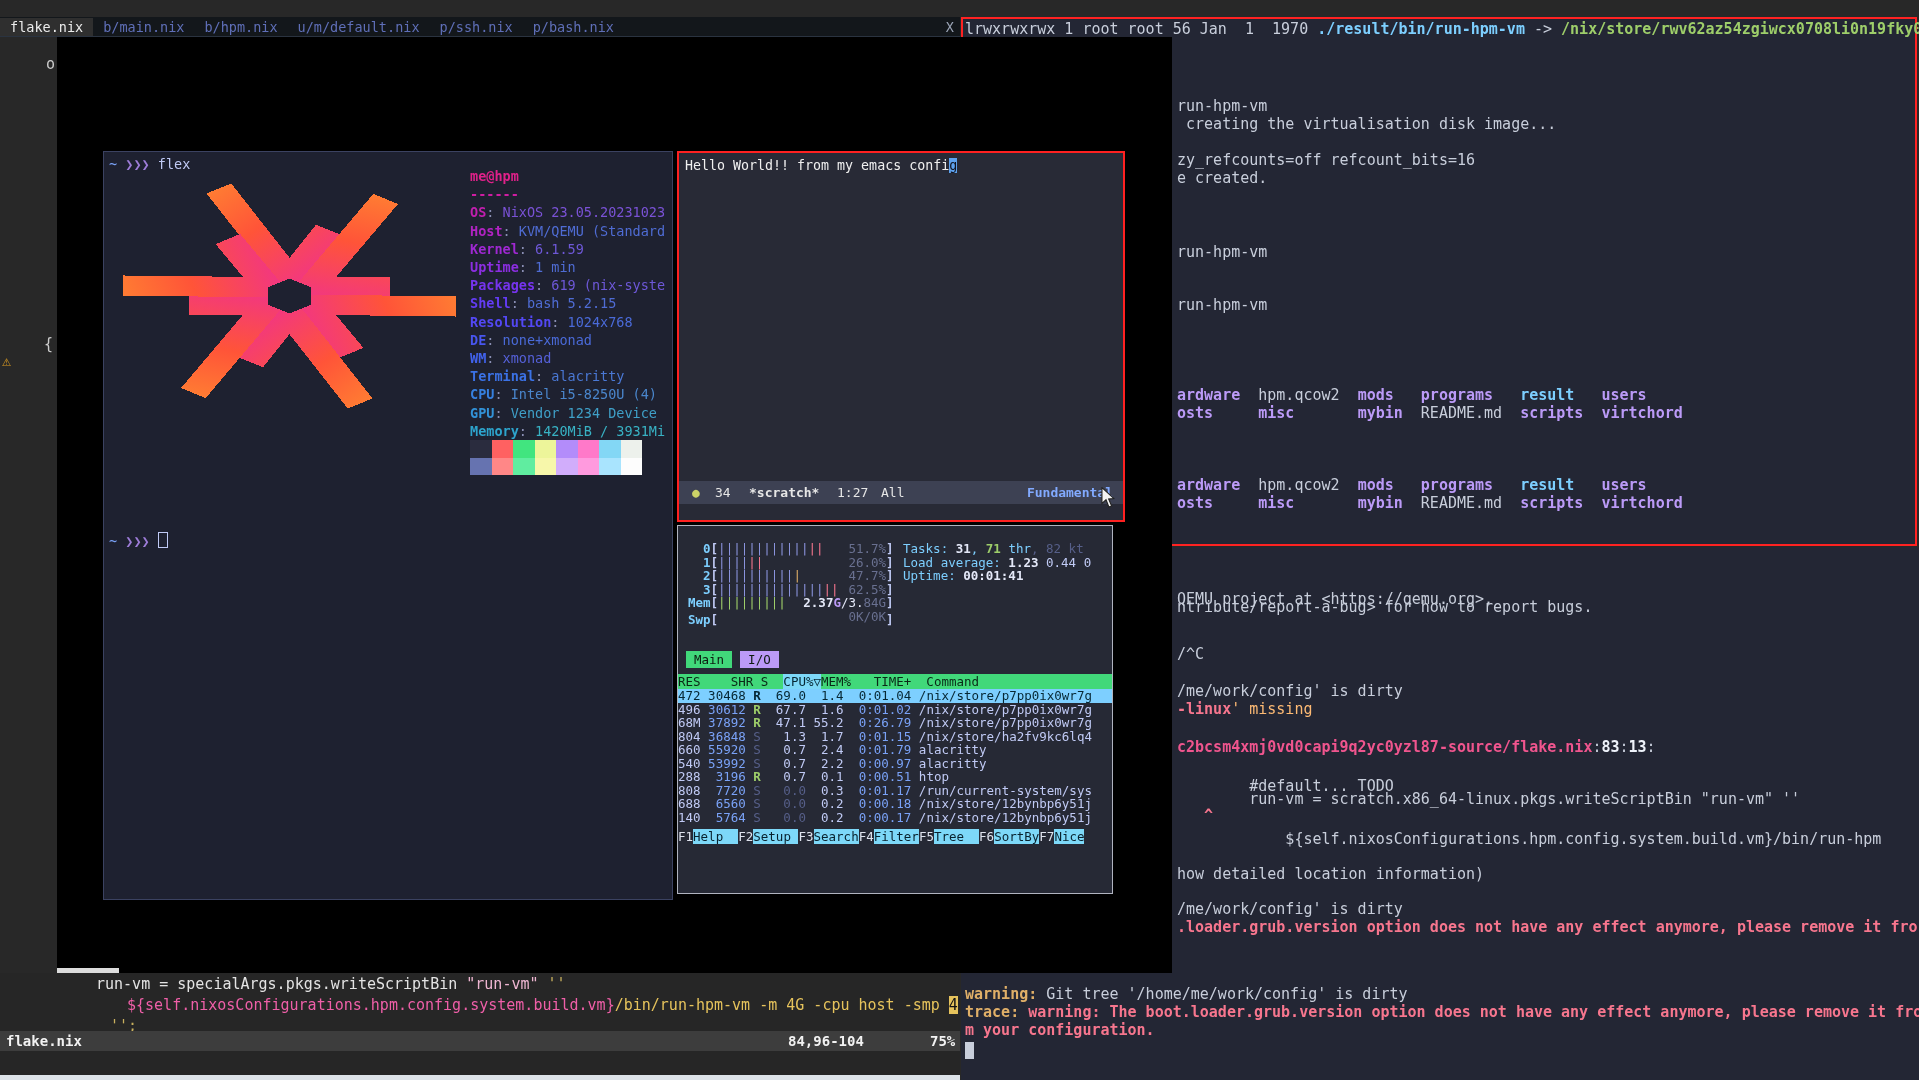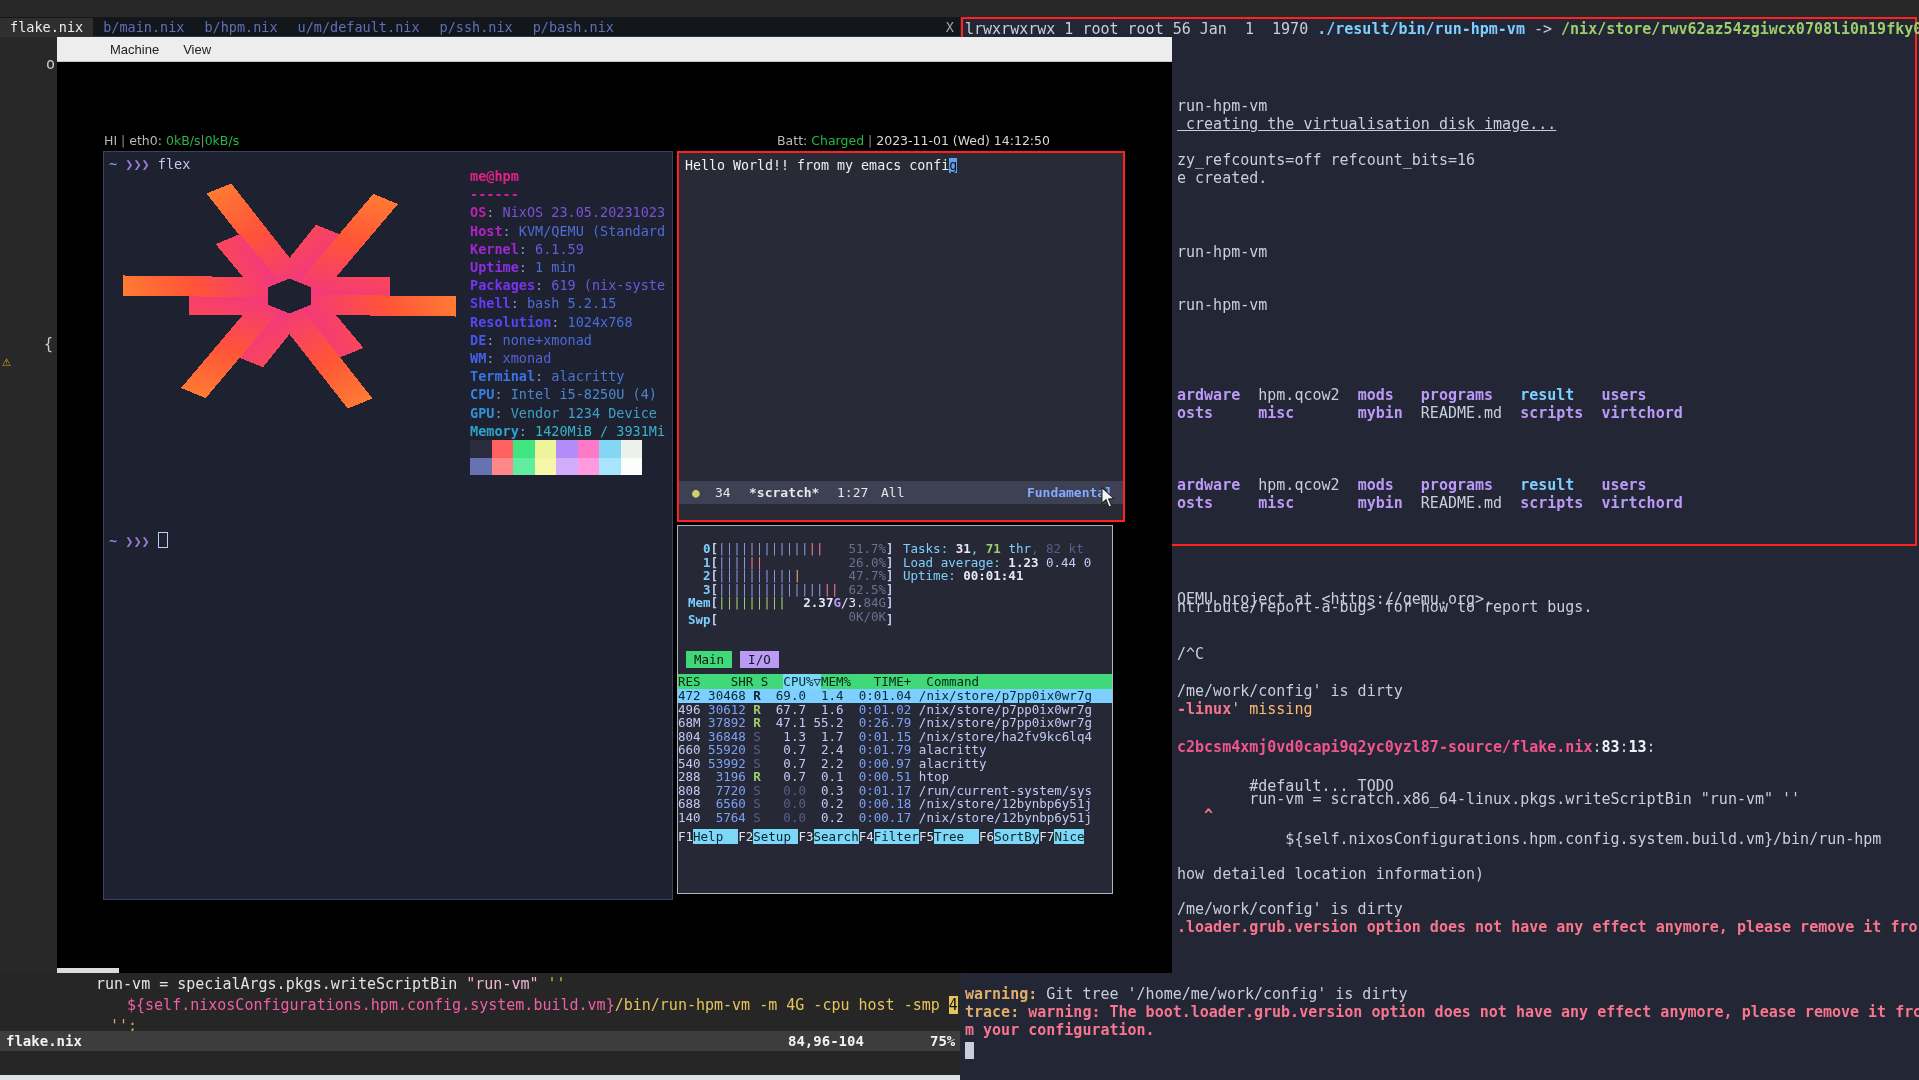--- a/index.html
+++ b/index.html
@@ -104,21 +104,21 @@
 
   <div id="host-glyphs">
       <div class="hostglyph" style="left: 46px; top: 55px; color: rgb(204, 204, 204);">o</div>
       <div class="hostglyph" style="left: 44px; top: 335px; color: rgb(204, 204, 204);">{</div>
       <div class="hostglyph" style="left: 2px; top: 352px; color: rgb(215, 153, 33);">⚠</div>
     </div>
 
   <div id="pane-top">
       <div class="tline" style="left: 2px; top: 1px;"><span style="color: rgb(200, 206, 219);">lrwxrwxrwx 1 root root 56 Jan  1  1970 </span><span style="color: rgb(125, 207, 255); font-weight: bold;">./result/bin/run-hpm-vm</span><span style="color: rgb(200, 206, 219);"> -&gt; </span><span style="color: rgb(158, 206, 106); font-weight: bold;">/nix/store/rwv62az54zgiwcx0708li0n19fky0</span></div>
       <div class="tline" style="left: 214px; top: 78px;"><span style="color: rgb(200, 206, 219);">run-hpm-vm</span></div>
-      <div class="tline" style="left: 214px; top: 96px; text-decoration: underline;"><span style="color: rgb(200, 206, 219);"> creating the virtualisation disk image...</span></div>
+      <div class="tline" style="left: 214px; top: 96px;"><span style="color: rgb(200, 206, 219);"> creating the virtualisation disk image...</span></div>
       <div class="tline" style="left: 214px; top: 132px;"><span style="color: rgb(200, 206, 219);">zy_refcounts=off refcount_bits=16</span></div>
       <div class="tline" style="left: 214px; top: 150px;"><span style="color: rgb(200, 206, 219);">e created.</span></div>
       <div class="tline" style="left: 214px; top: 224px;"><span style="color: rgb(200, 206, 219);">run-hpm-vm</span></div>
       <div class="tline" style="left: 214px; top: 277px;"><span style="color: rgb(200, 206, 219);">run-hpm-vm</span></div>
       <div class="tline" style="left: 214px; top: 367px;"><span style="color: rgb(187, 154, 247); font-weight: bold;">ardware</span><span style="color: rgb(200, 206, 219);">  </span><span style="color: rgb(200, 206, 219);">hpm.qcow2</span><span style="color: rgb(200, 206, 219);">  </span><span style="color: rgb(187, 154, 247); font-weight: bold;">mods</span><span style="color: rgb(200, 206, 219);">   </span><span style="color: rgb(187, 154, 247); font-weight: bold;">programs</span><span style="color: rgb(200, 206, 219);">   </span><span style="color: rgb(125, 207, 255); font-weight: bold;">result</span><span style="color: rgb(200, 206, 219);">   </span><span style="color: rgb(187, 154, 247); font-weight: bold;">users</span></div>
       <div class="tline" style="left: 214px; top: 385px;"><span style="color: rgb(187, 154, 247); font-weight: bold;">osts</span><span style="color: rgb(200, 206, 219);">     </span><span style="color: rgb(187, 154, 247); font-weight: bold;">misc</span><span style="color: rgb(200, 206, 219);">       </span><span style="color: rgb(187, 154, 247); font-weight: bold;">mybin</span><span style="color: rgb(200, 206, 219);">  </span><span style="color: rgb(200, 206, 219);">README.md</span><span style="color: rgb(200, 206, 219);">  </span><span style="color: rgb(187, 154, 247); font-weight: bold;">scripts</span><span style="color: rgb(200, 206, 219);">  </span><span style="color: rgb(187, 154, 247); font-weight: bold;">virtchord</span></div>
       <div class="tline" style="left: 214px; top: 457px;"><span style="color: rgb(187, 154, 247); font-weight: bold;">ardware</span><span style="color: rgb(200, 206, 219);">  </span><span style="color: rgb(200, 206, 219);">hpm.qcow2</span><span style="color: rgb(200, 206, 219);">  </span><span style="color: rgb(187, 154, 247); font-weight: bold;">mods</span><span style="color: rgb(200, 206, 219);">   </span><span style="color: rgb(187, 154, 247); font-weight: bold;">programs</span><span style="color: rgb(200, 206, 219);">   </span><span style="color: rgb(125, 207, 255); font-weight: bold;">result</span><span style="color: rgb(200, 206, 219);">   </span><span style="color: rgb(187, 154, 247); font-weight: bold;">users</span></div>
       <div class="tline" style="left: 214px; top: 475px;"><span style="color: rgb(187, 154, 247); font-weight: bold;">osts</span><span style="color: rgb(200, 206, 219);">     </span><span style="color: rgb(187, 154, 247); font-weight: bold;">misc</span><span style="color: rgb(200, 206, 219);">       </span><span style="color: rgb(187, 154, 247); font-weight: bold;">mybin</span><span style="color: rgb(200, 206, 219);">  </span><span style="color: rgb(200, 206, 219);">README.md</span><span style="color: rgb(200, 206, 219);">  </span><span style="color: rgb(187, 154, 247); font-weight: bold;">scripts</span><span style="color: rgb(200, 206, 219);">  </span><span style="color: rgb(187, 154, 247); font-weight: bold;">virtchord</span></div>
     </div>
 
@@ -150,35 +150,21 @@
       </div>
     <div id="vim-status">
       <span class="file">flake.nix</span>
       <span class="pos">84,96-104</span>
       <span class="pct">75%</span>
     </div>
     <div id="vim-strip"></div>
   </div>
 
   <div id="qemu">
-    <div id="qemu-menubar">
-      <span>Machine</span>
-      <span>View</span>
-    </div>
-
-    <div id="vm-bar">
-      <span>
-        <span>HI</span> <span class="barsep">|</span>
-        <span>eth0:</span> <span class="grn">0kB/s</span><span class="barsep">|</span><span class="grn">0kB/s</span>
-      </span>
-      <span>
-        <span>Batt:</span> <span class="grn">Charged</span>
-        <span class="barsep"> | </span><span style="color:#d8d8d8">2023-11-01 (Wed) 14:12:50</span>
-      </span>
-    </div>
+
 
     <div id="vm-term">
       <div class="tline" style="left:5px;top:4px"><span style="color:#7aa2f7">~</span><span> </span><span style="color:#9d7cd8">❯❯❯</span><span> </span><span style="color:#c0caf5">flex</span></div>
 
       <svg id="nix-logo" width="353" height="250" viewBox="-100 -100 200 200" preserveAspectRatio="none" shape-rendering="crispEdges">
         <defs>
           <linearGradient id="nixgrad" gradientUnits="userSpaceOnUse" x1="-90" y1="-90" x2="90" y2="90">
             <stop offset="0%" stop-color="#ffa02e"></stop>
             <stop offset="30%" stop-color="#ff5438"></stop>
             <stop offset="55%" stop-color="#ee2e96"></stop>

